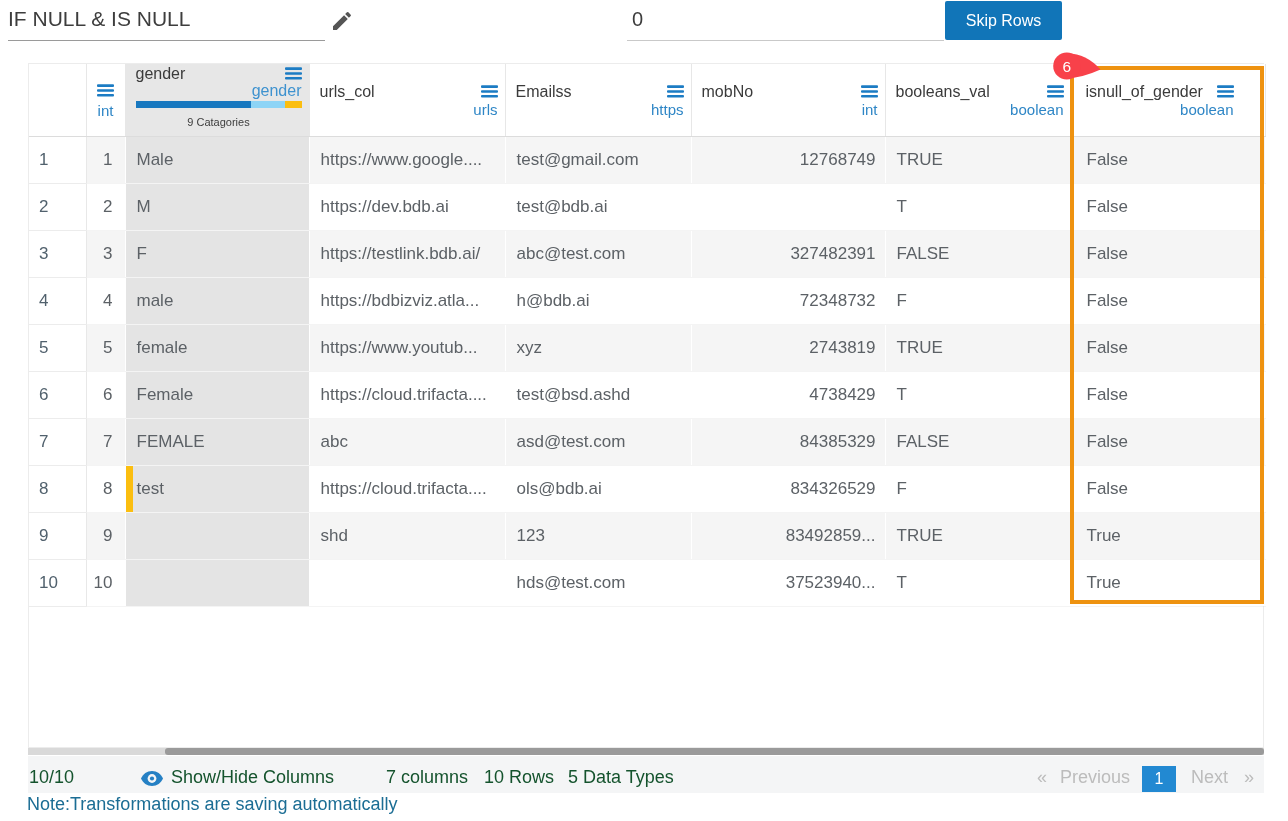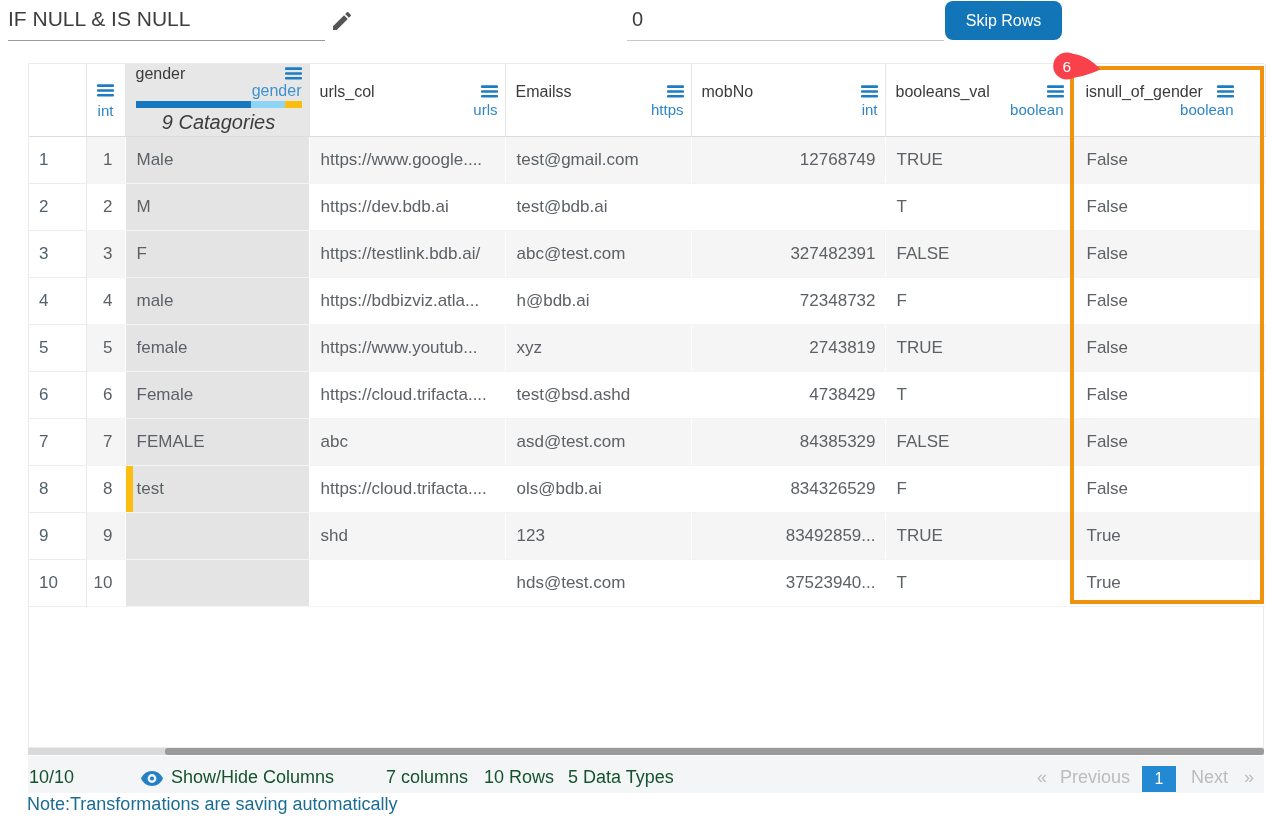--- a/index.html
+++ b/index.html
@@ -5,21 +5,21 @@
   * { margin:0; padding:0; box-sizing:border-box; }
   html,body { width:1288px; height:821px; background:#fff; overflow:hidden;
     font-family:"Liberation Sans", sans-serif; position:relative; }
   .abs { position:absolute; }
 
   
   .input1 { left:8px; top:4px; width:317px; height:37px; border-bottom:1px solid #9a9a9a;
     font-size:21px; color:#3d3d3d; line-height:30px; }
   .input2 { left:627px; top:4px; width:317px; height:37px; border-bottom:1px solid #c9c9c9;
     font-size:20px; color:#3d3d3d; line-height:31px; padding-left:5px; }
-  .skipbtn { left:945px; top:1px; width:117px; height:39px; background:#1175b8; border-radius:8px;
+  .skipbtn { left:945px; top:1px; width:117px; height:39px; background:#1175b8; border-radius:2px;
     color:#fff; font-size:16px; text-align:center; line-height:39px; }
 
   
   .twrap { left:28px; top:63px; width:1236px; height:685px; border:1px solid #ececec; background:#fff; }
   table { border-collapse:collapse; table-layout:fixed; width:1236px; }
   th, td { overflow:hidden; white-space:nowrap; vertical-align:middle; font-weight:normal; }
   th { height:72px; vertical-align:top; text-align:left; background:#fff; border-right:1px solid #e7e7e7; border-bottom:1px solid #dcdcdc;margin-top:40px; }
   td { height:47px; font-size:17px; color:#5c6166; padding-left:11px; border-right:1px solid #fff; border-bottom:1px solid rgba(210,210,210,0.25); }
   tr.odd td { background:#f5f5f5; }
   tr.even td { background:#ffffff; }
@@ -29,21 +29,21 @@
   td.num { text-align:right; padding-right:9px; padding-left:0; }
 
   .hcell { padding:19px 7px 0 10px; }
   .hrow1 { display:flex; justify-content:space-between; align-items:center; height:17px; }
   .htitle { font-size:16px; color:#3b3b3b; }
   .htype { text-align:right; font-size:15px; color:#2e86c6; margin-top:2px; height:16px; line-height:16px; }
   th.genh { background:#e7e7e7; }
   th.genh .hcell { padding-top:1px; }
   .glabel { text-align:right; font-size:16px; color:#3e92cf; margin-top:0; height:17px; line-height:17px; }
   .gbar { height:7px; margin-top:2px; display:flex; }
-  .gcat { text-align:center; font-size:20px; color:#3d3d3d; margin-top:6px; line-height:17px;font-style:italic; }
+  .gcat { text-align:center; font-size:11px; color:#3d3d3d; margin-top:6px; line-height:17px; }
 
   .ham { display:inline-block; width:17px; height:13px; }
   .yellowmark { position:absolute; left:0; top:0; width:7px; height:100%; background:#fbbe10; }
 
   
   .orange { left:1070px; top:66px; width:194px; height:538px; border:4px solid #ee9210; pointer-events:none; }
 
   
   .sbtrack { left:28px; top:748px; width:1236px; height:7px; background:#d9d9d9; }
   .sbthumb { left:165px; top:748px; width:1099px; height:7px; background:#9a9a9a; border-radius:3px; }

